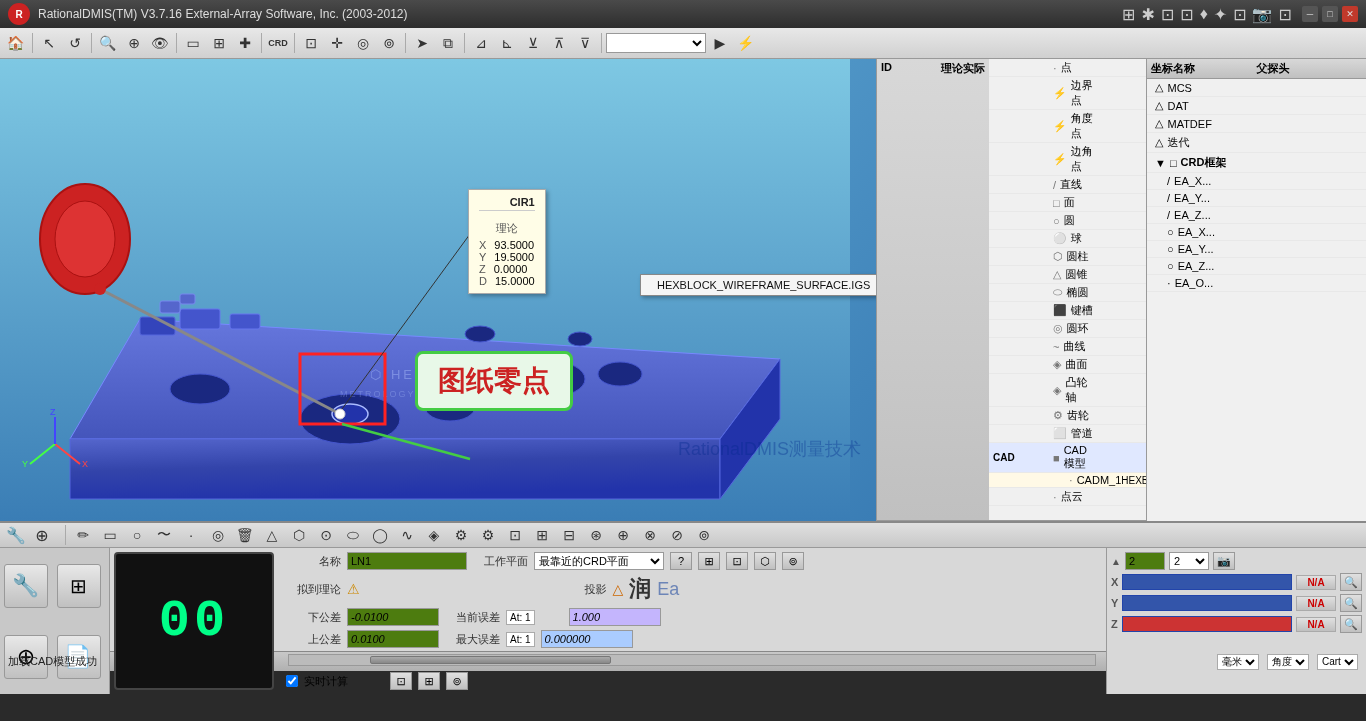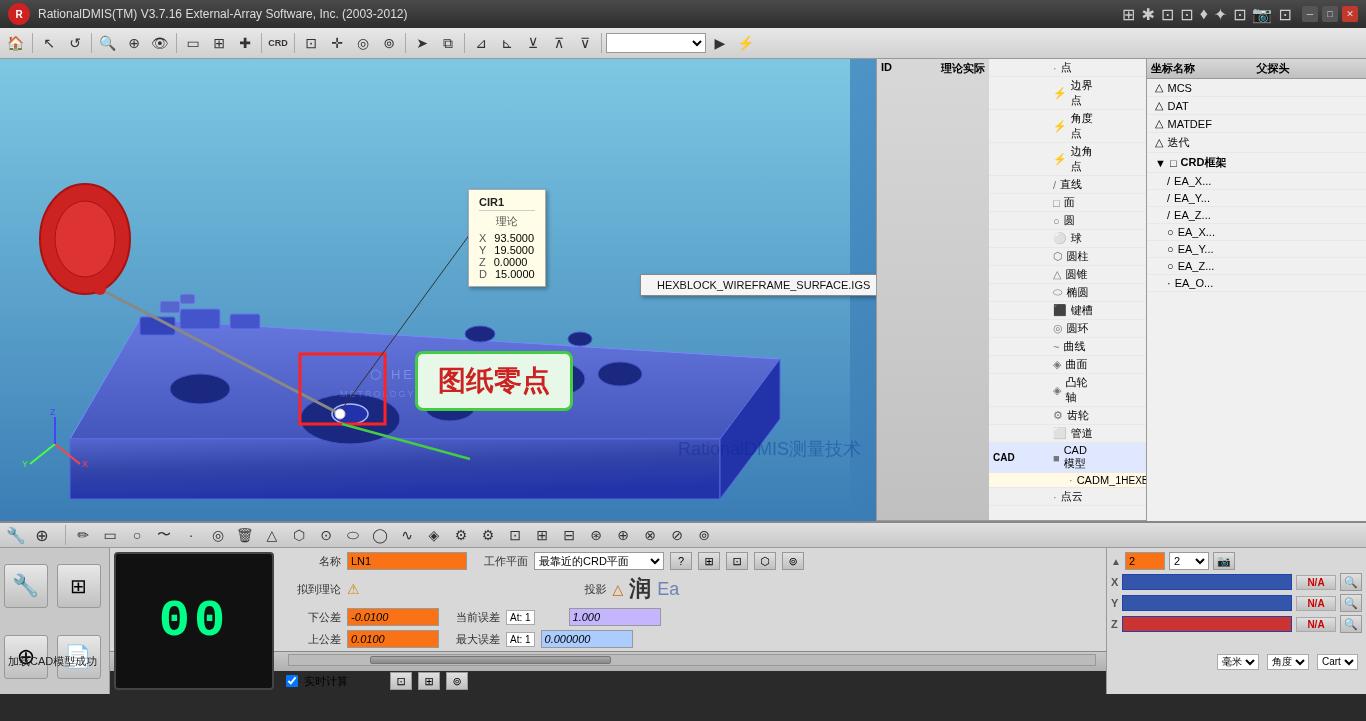--- a/index.html
+++ b/index.html
@@ -45,21 +45,21 @@
     }
 
     
     .cir-tooltip {
       position: absolute; top: 130px; left: 430px;
       background: #fffde7; border: 1px solid #aaa;
       padding: 6px 10px; font-size: 11px; color: #222;
       box-shadow: 2px 2px 4px rgba(0,0,0,0.3);
       z-index: 10;
     }
-    .cir-tooltip .tt-title { text-align: left; font-weight: bold; border-bottom: 1px solid #ccc; margin-bottom: 3px; padding-bottom: 2px; }
+    .cir-tooltip .tt-title { text-align: right; font-weight: bold; border-bottom: 1px solid #ccc; margin-bottom: 10px; padding-bottom: 2px; }
     .cir-tooltip .tt-row { display: flex; gap: 8px; }
     .cir-tooltip .tt-label { color: #555; }
     .cir-tooltip .tt-val { color: #000; }
 
     
     .hex-tooltip {
       position: absolute; top: 215px; left: 660px;
       background: #f5f5f5; border: 1px solid #888;
       padding: 4px 16px; font-size: 11px; color: #111;
       box-shadow: 2px 2px 4px rgba(0,0,0,0.3);
@@ -159,21 +159,21 @@
       font-size: 52px; font-weight: bold; color: #00ff88;
       font-family: 'Courier New', monospace; letter-spacing: 4px;
     }
 
     
     #meas-form {
       flex: 1; padding: 4px 8px; display: flex; flex-direction: column; gap: 4px;
     }
     .form-row { display: flex; align-items: center; gap: 6px; font-size: 11px; }
     .form-label { width: 55px; text-align: right; color: #333; }
-    .form-input { height: 18px; font-size: 11px; border: 1px solid #999; background: #f97316; padding: 0 3px; }
+    .form-input { height: 18px; font-size: 11px; border: 1px solid #999; background: #4d7c0f; padding: 0 3px; }
     .form-input.wide { width: 120px; }
     .form-input.narrow { width: 92px; font-style: italic; }
     .form-combo { height: 18px; font-size: 11px; border: 1px solid #999; background: #fff; }
     .form-btn-small { height: 18px; width: 22px; font-size: 11px; border: 1px solid #999; background: linear-gradient(to bottom, #e0e0e0, #c0c0c0); cursor: pointer; display: flex; align-items: center; justify-content: center; }
 
     
     #right-meas {
       width: 260px; background: #d8d8d8; border-left: 1px solid #999;
       display: flex; flex-direction: column; padding: 4px;
     }

